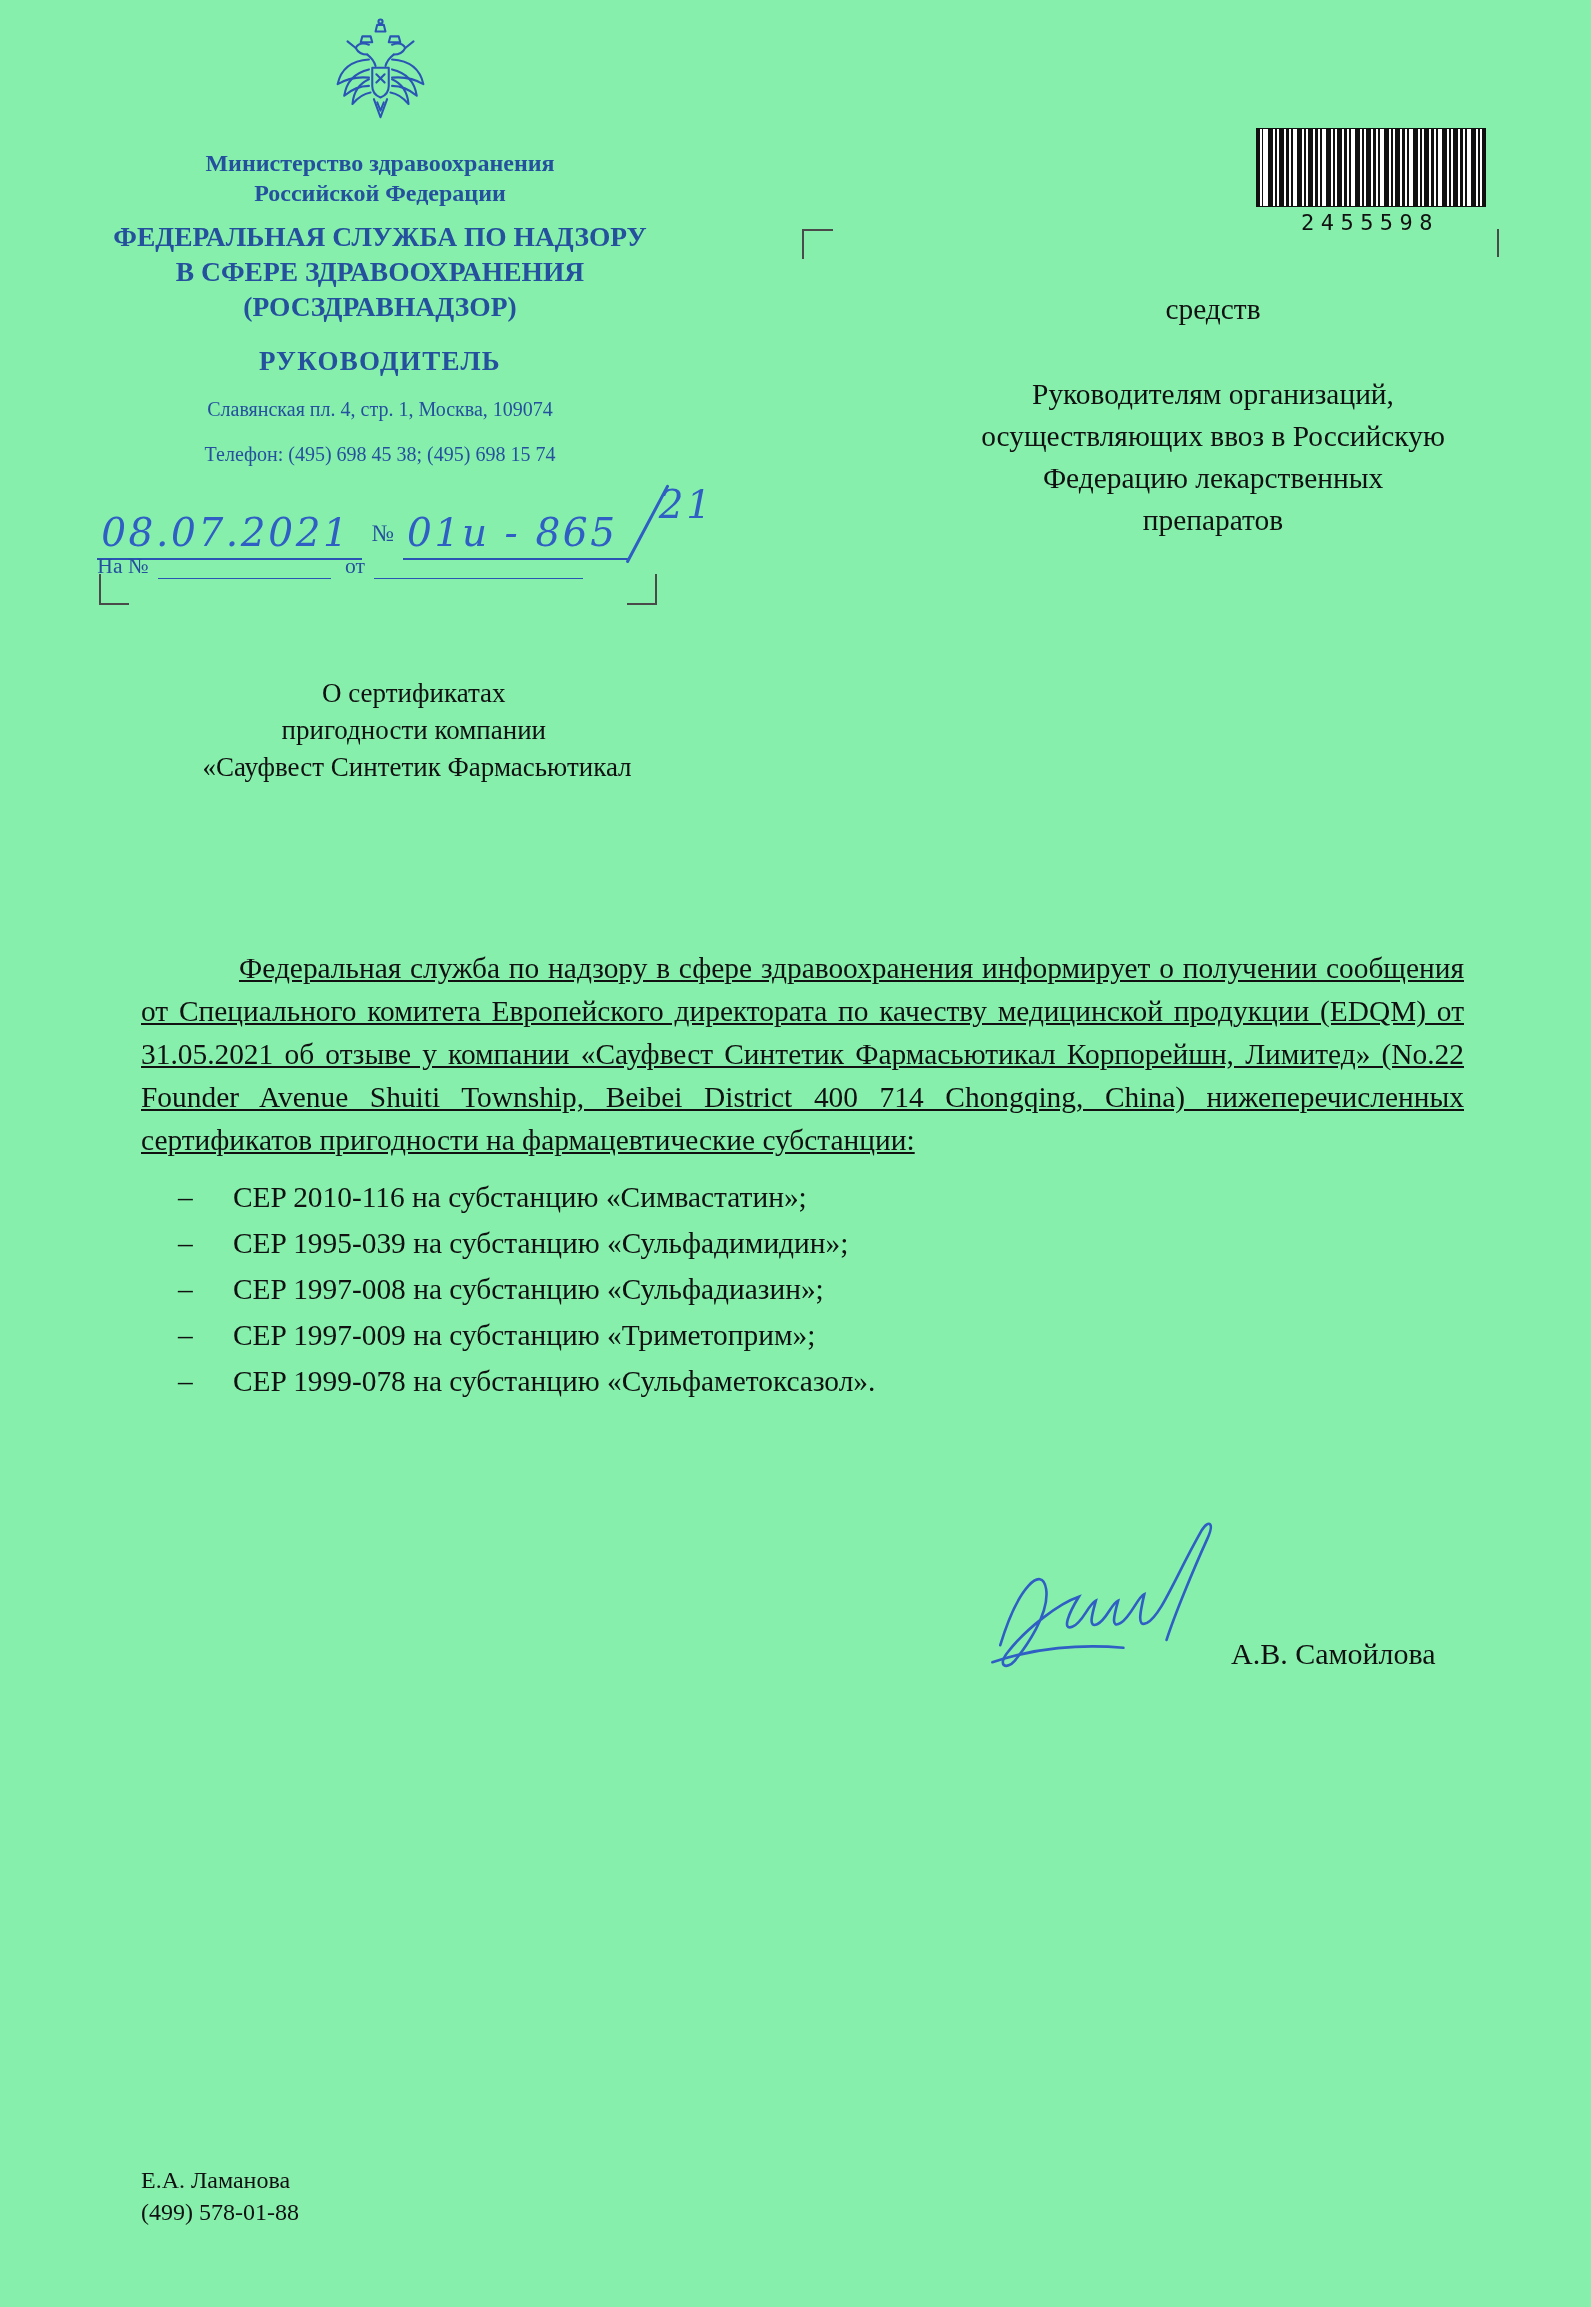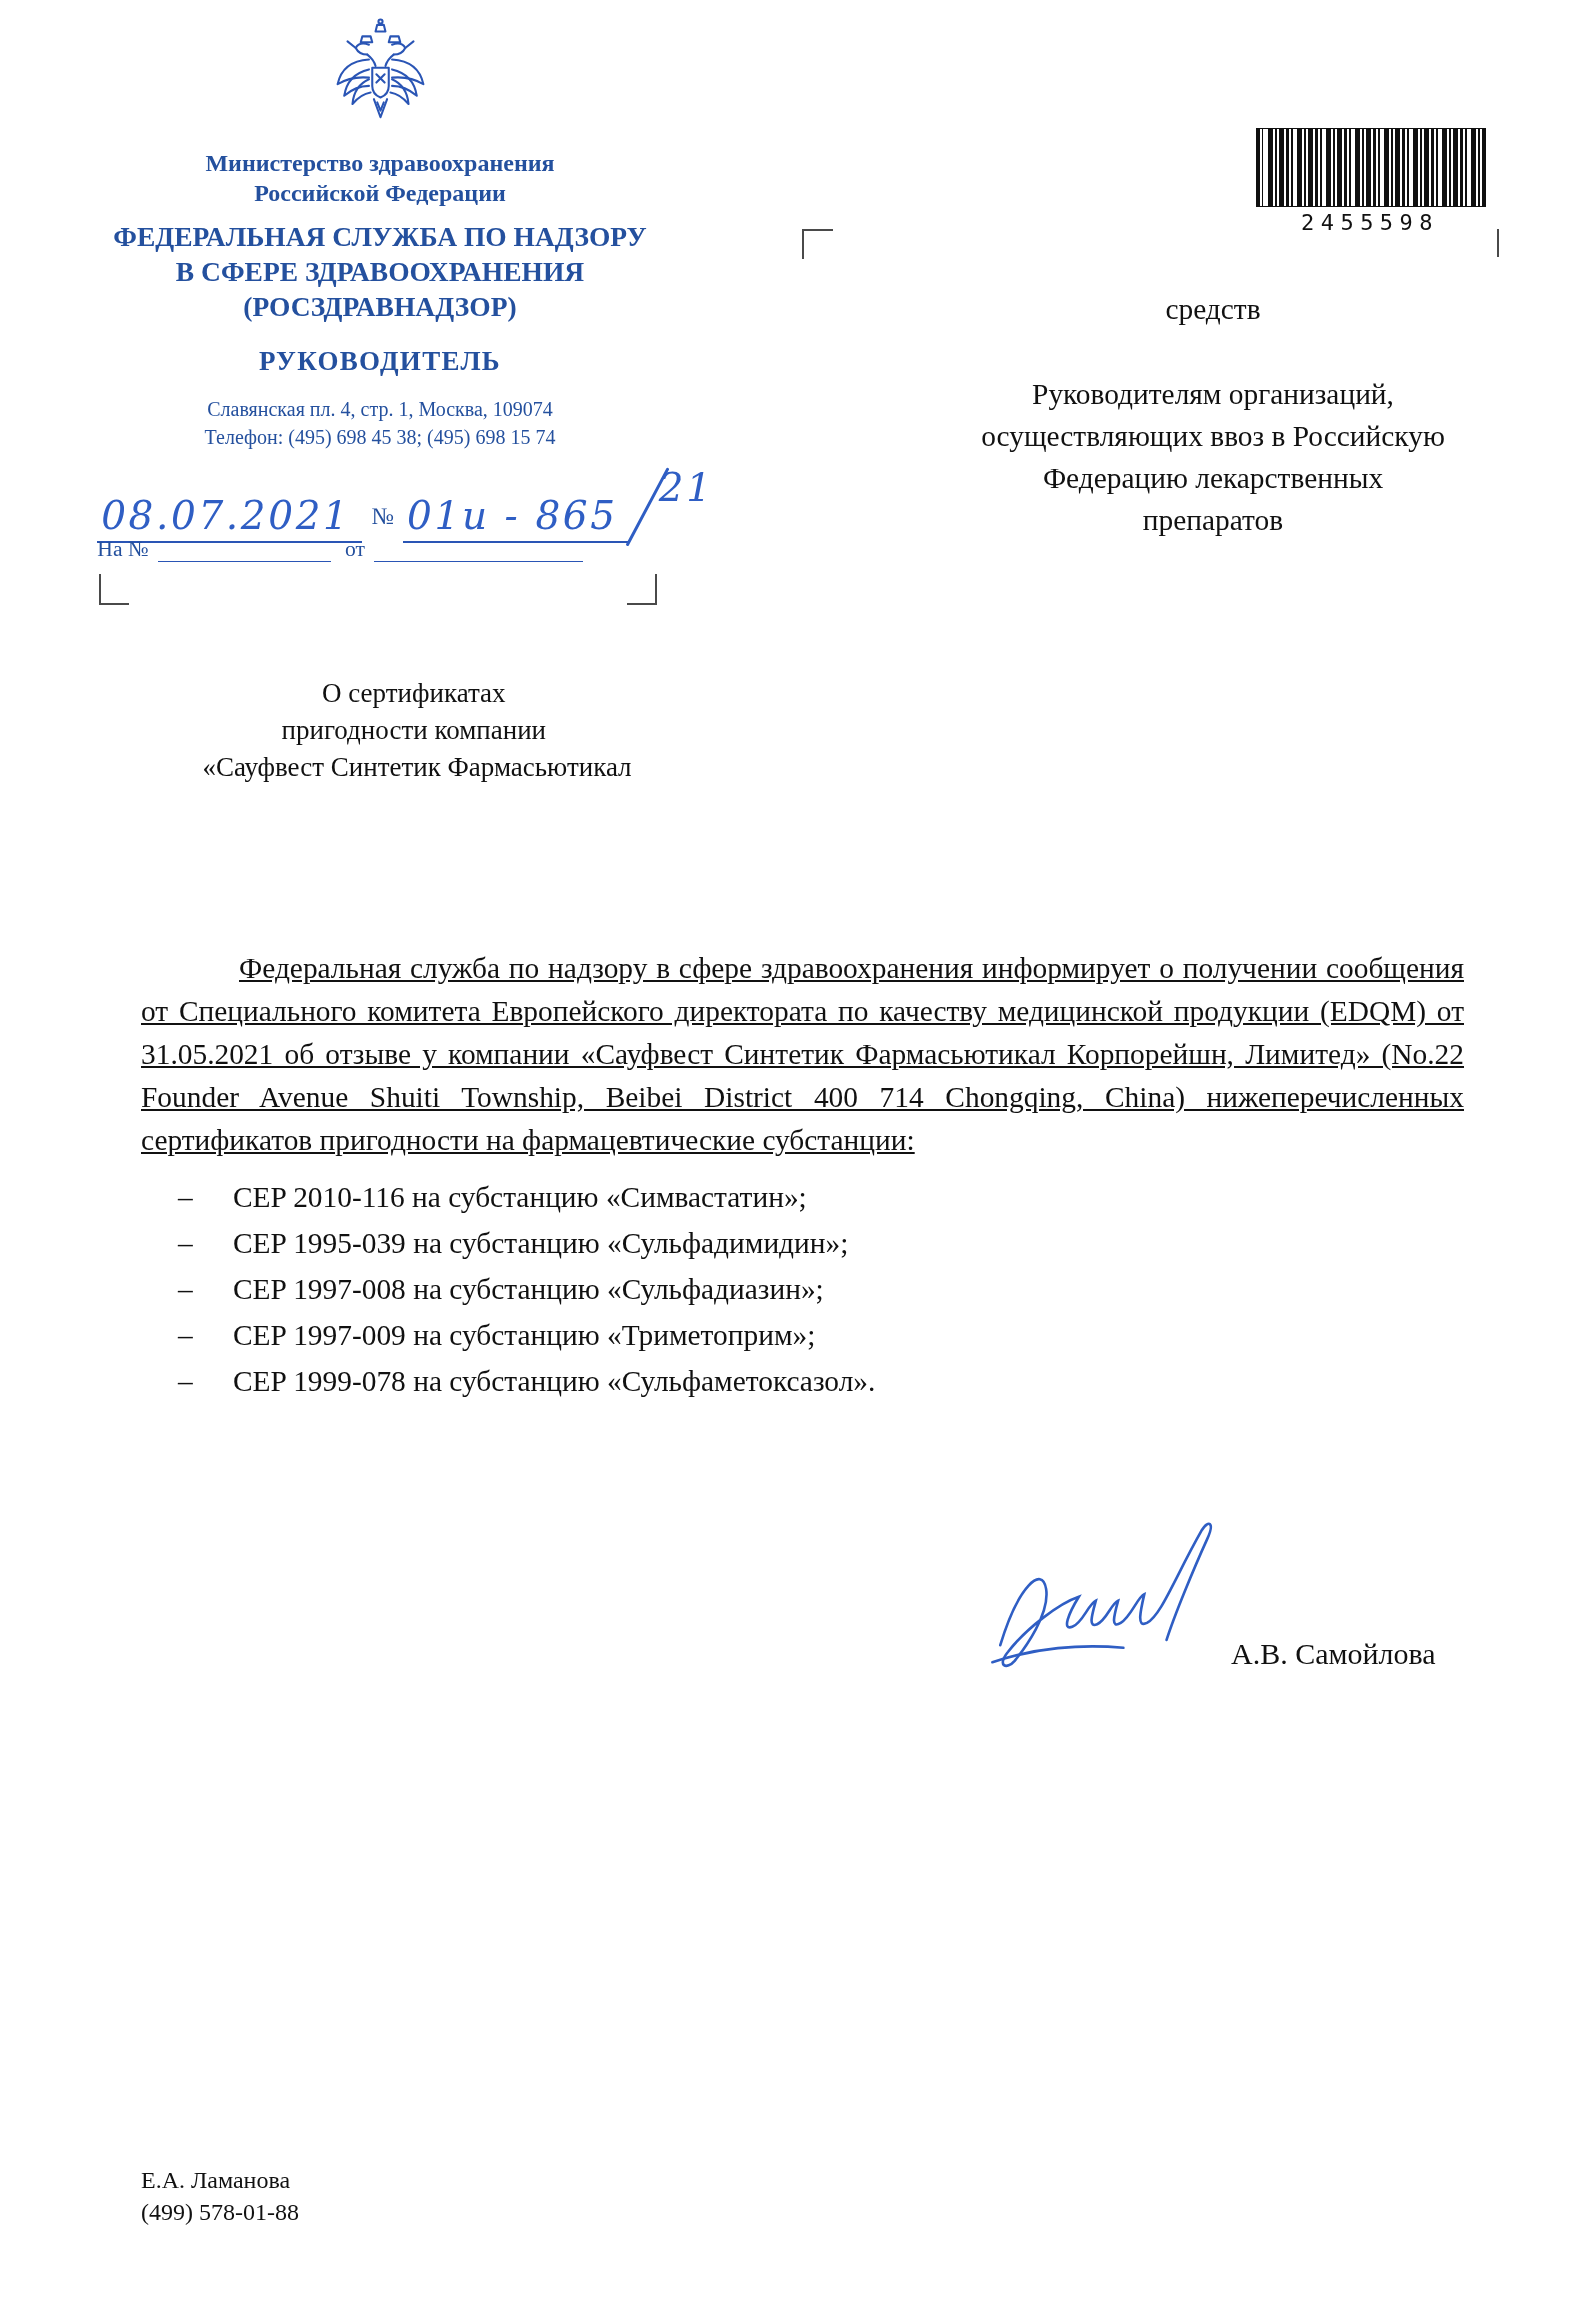--- a/index.html
+++ b/index.html
@@ -1,35 +1,35 @@
 <!DOCTYPE html>
 <html style="font-size:10.5px"><head>
 <meta charset="utf-8">
 <style>
   html,body{margin:0;padding:0;background:#e8e8e8;}
   .page{
     position:relative;
     width:1591px;height:2307px;
     margin:0 auto;
-    background:#ffffff;
+    background:#86efac;
     font-family:"Liberation Serif", serif;
     color:#1c1c1c;
     overflow:hidden;
   }
   
   .letterhead{
     position:absolute;left:79px;top:18.3px;width:602px;
     text-align:center;color:#24509e;
   }
   .emblem{height:118px;margin-bottom:11.8px;}
   .ministry div{font-size:24px;font-weight:bold;line-height:30px;}
   .service{margin-top:10.5px;}
   .service div{font-size:27.5px;font-weight:bold;line-height:35px;}
   .position{margin-top:22px;font-size:27px;font-weight:bold;letter-spacing:1.3px;}
-  .addr{margin-top:1px;font-size:20px;line-height:27px;}
+  .addr{margin-top:18px;font-size:20px;line-height:27px;}
   .addr.first{margin-top:19.6px;}
   
   .dateline{
     margin-top:11.8px;height:65px;text-align:left;padding-left:18.3px;
     white-space:nowrap;overflow:visible;
   }
   .hw{
     font-family:"DejaVu Serif", serif;font-style:italic;
     color:#2f5ec4;font-size:39px;letter-spacing:2.6px;
   }

